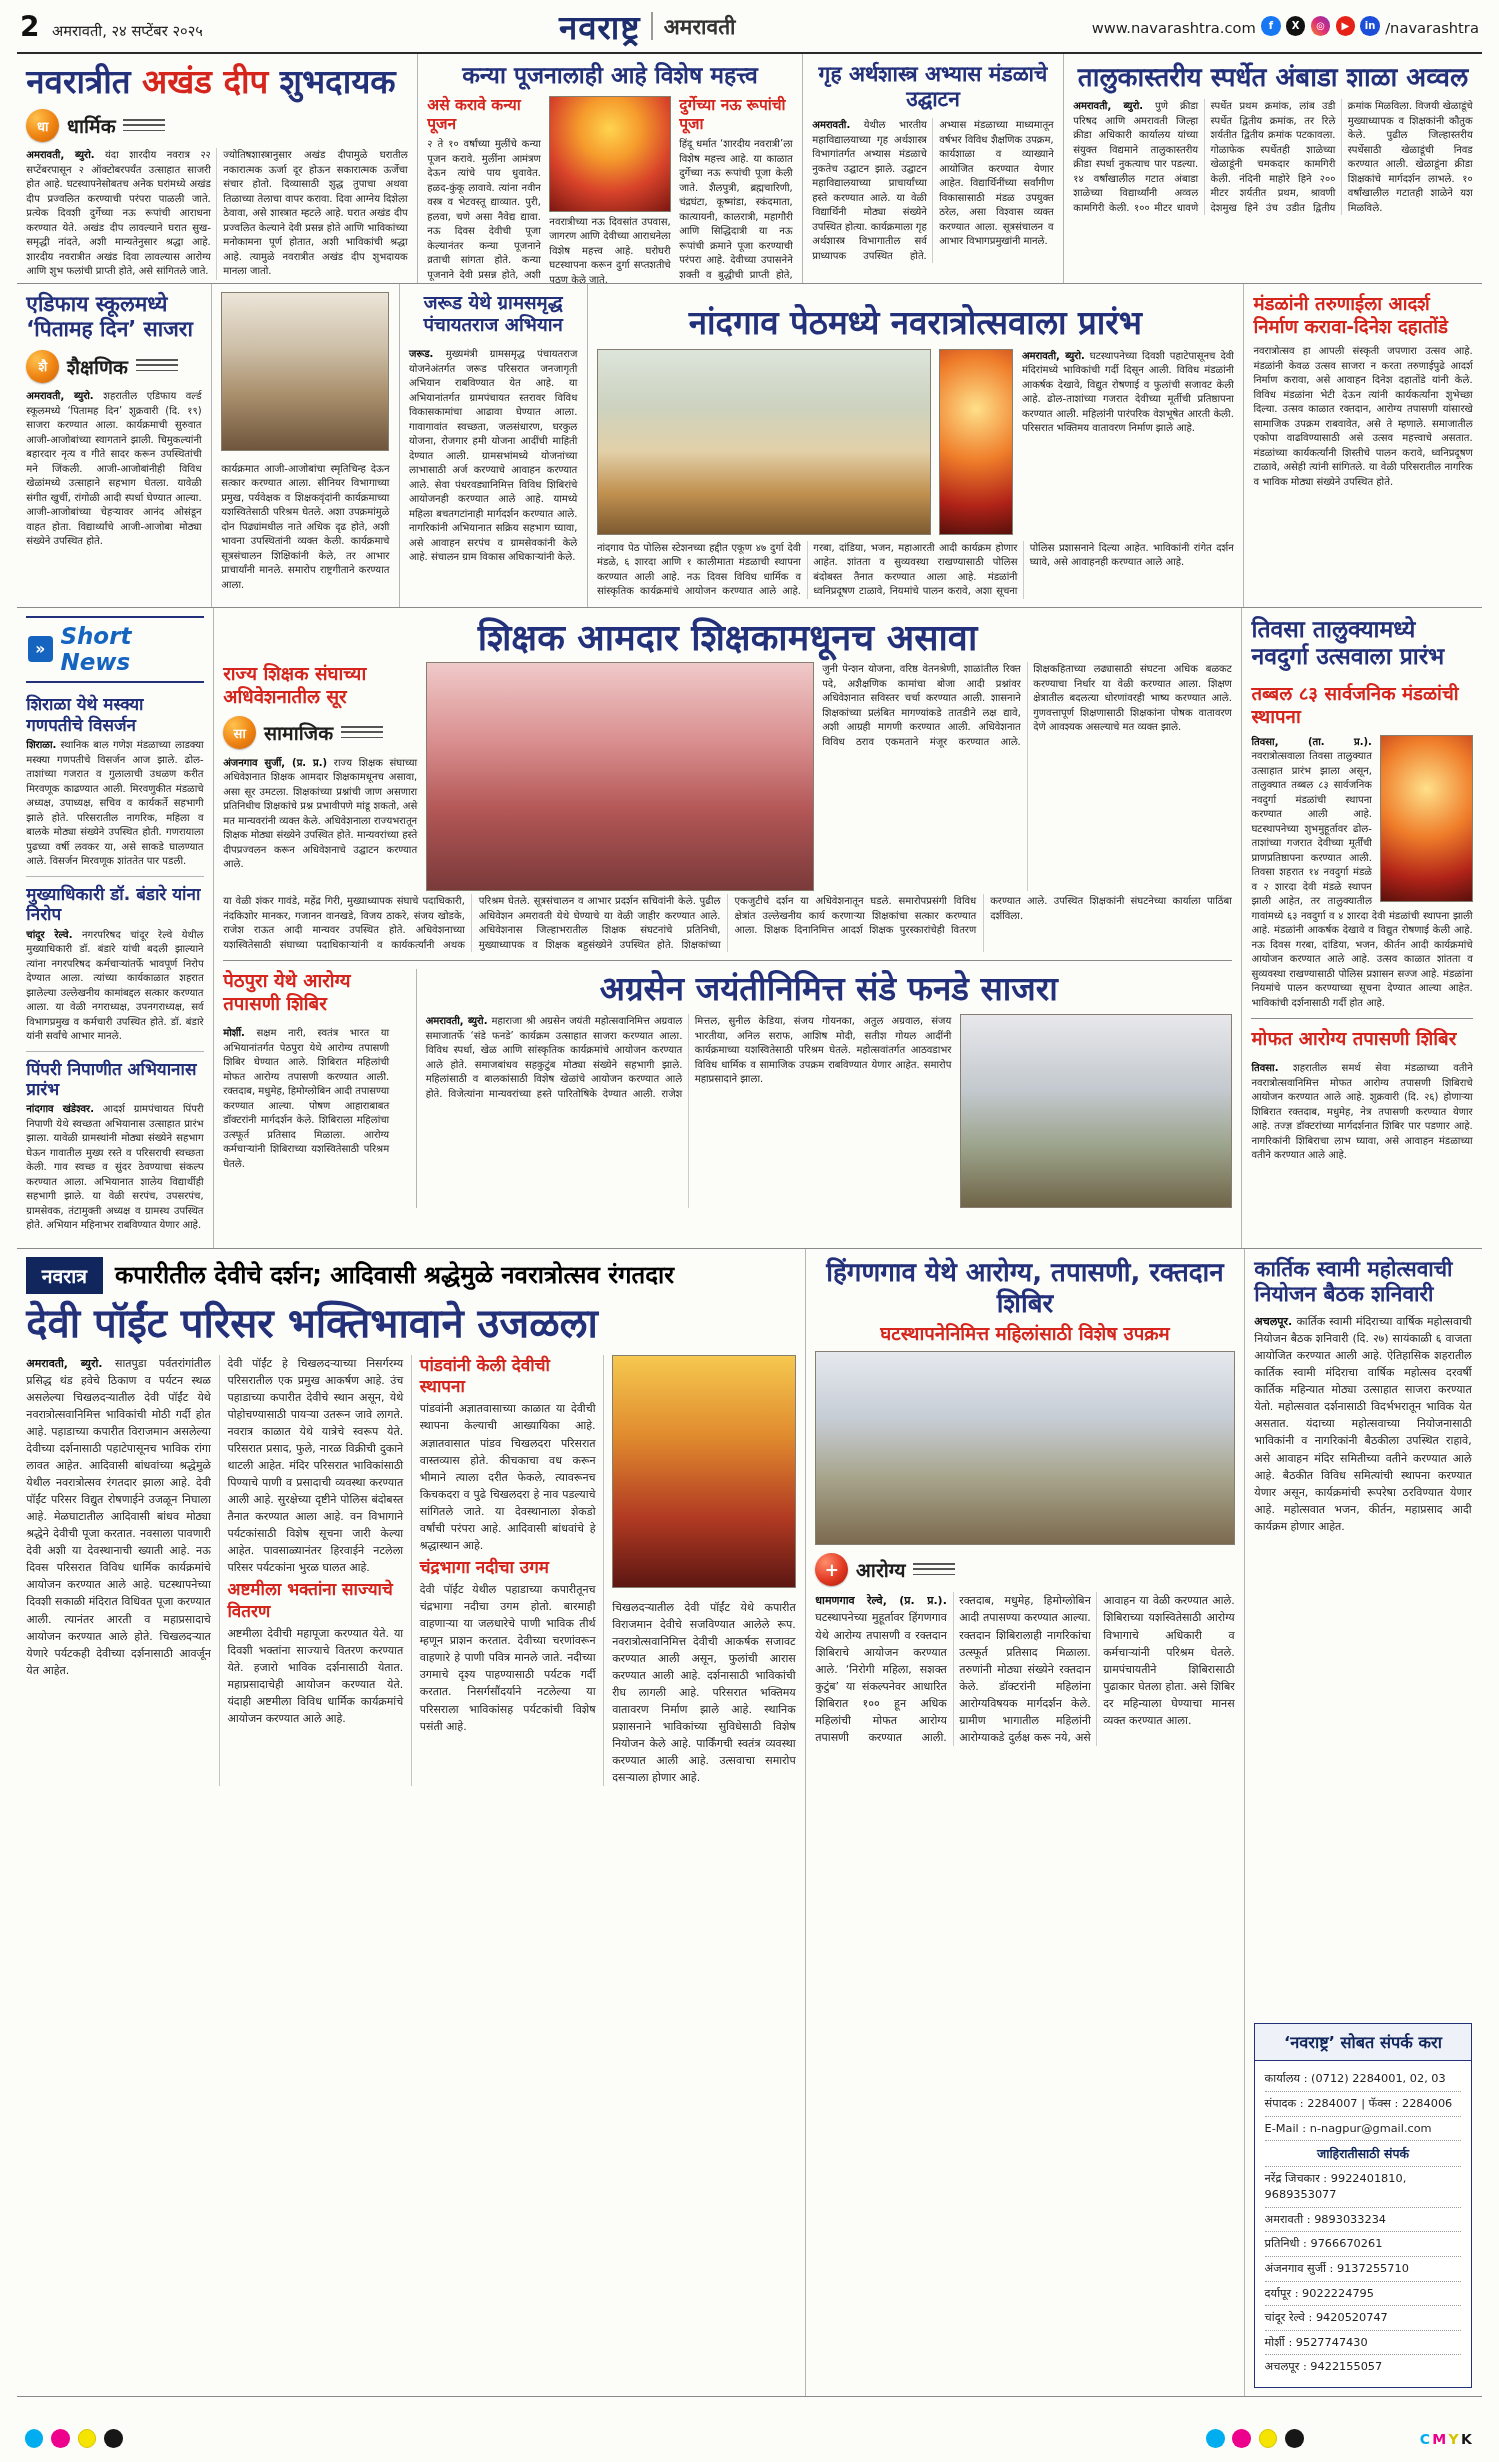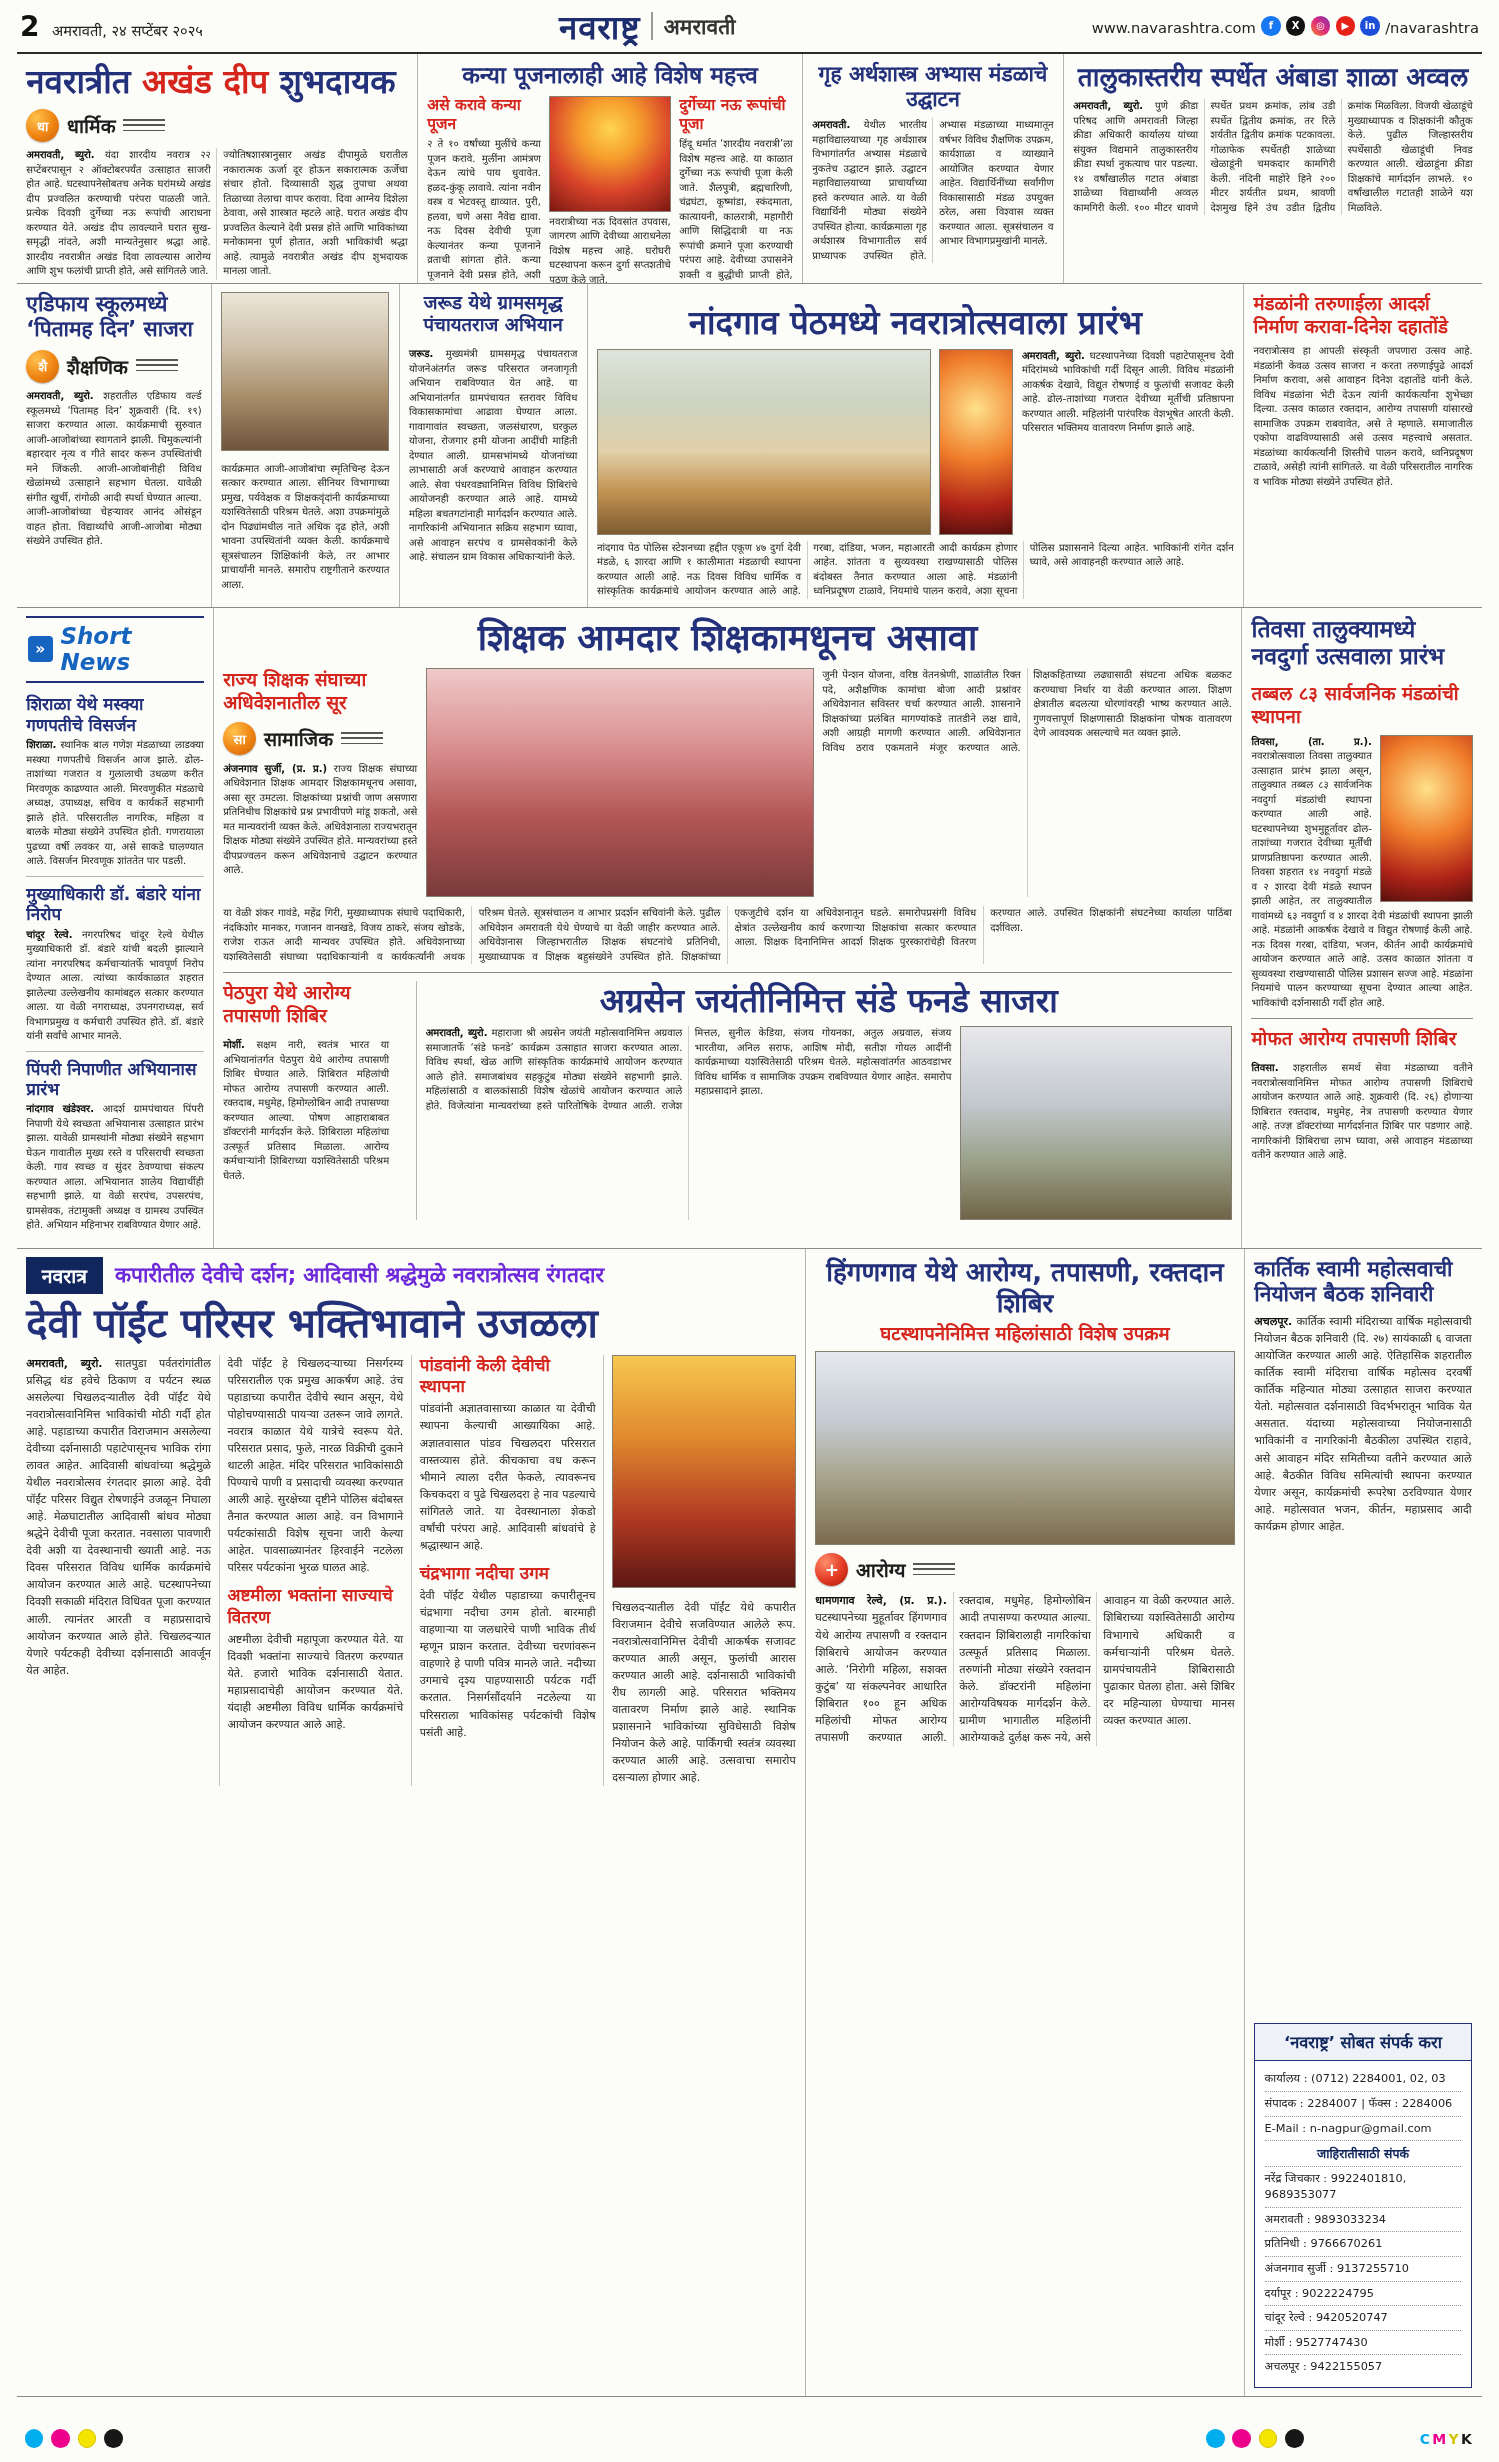--- a/index.html
+++ b/index.html
@@ -41,21 +41,21 @@
   .h52{font-size:40px}.h46{font-size:36px}.h42{font-size:33px}.h34{font-size:26px}
   .h30{font-size:23px}.h27{font-size:21px}.h24{font-size:18.6px}.h22{font-size:17px}.h20{font-size:15.5px}
   .subred{color:#d5251c;font-weight:800;line-height:1.25}
   .center{text-align:center}
   .body{font-size:10px;line-height:1.45;text-align:justify;color:#242424}
   .body-lg{font-size:11px;line-height:1.55;text-align:justify;color:#242424}
   .byline{font-weight:700;color:#101010}
   .cols2{column-count:2;column-gap:12.4px;column-rule:0.8px solid #ccc}
   .cols3{column-count:3;column-gap:12.4px;column-rule:0.8px solid #ccc}
   .cols4{column-count:4;column-gap:14px;column-rule:0.8px solid #ccc}
-  .mt4{margin-top:3.1px}.mt6{margin-top:11px}.mt8{margin-top:6.2px}.mt10{margin-top:9px}
+  .mt4{margin-top:3.1px}.mt6{margin-top:11px}.mt8{margin-top:6.2px}.mt10{margin-top:3px}
 
   
   .tagrow{display:flex;align-items:center;gap:7.8px;margin:7.8px 0 6.2px}
   .tagicon{width:33px;height:33px;border-radius:50%;flex:0 0 33px;
       background:radial-gradient(circle at 32% 28%,#ffc24d,#ef8312 55%,#c8620a);
       color:#fff;font-size:13px;font-weight:700;display:flex;align-items:center;justify-content:center;
       box-shadow:0 0.8px 1.6px rgba(0,0,0,.35)}
   .tagicon.redic{background:radial-gradient(circle at 32% 28%,#ff8d6b,#e23a23 55%,#a81608);font-size:17px}
   .taglabel{font-size:19.4px;font-weight:800;color:#1d1d1d}
   .taglines{width:42px;height:14px;
@@ -82,21 +82,21 @@
   .snhead{display:flex;align-items:center;gap:7.8px;border-top:2.3px solid #23307a;
           border-bottom:2.3px solid #23307a;padding:5.4px 1.6px;margin-bottom:4.7px}
   .snicon{width:26px;height:26px;background:#1464c0;color:#fff;display:flex;align-items:center;
           justify-content:center;font-size:15.5px;font-weight:800;border-radius:3.9px}
   .sntitle{font-size:23px;font-weight:800;color:#1464c0;font-style:italic}
   .snitem{border-bottom:0.8px solid #b5b5b5;padding:7px 0}
   .snitem:last-child{border-bottom:none}
 
   .kickrow{display:flex;align-items:center;gap:12.4px;margin-bottom:4.7px}
   .kicktag{background:#10265c;color:#fff;font-size:19.4px;font-weight:800;padding:5.4px 15.5px;flex:0 0 auto}
-  .kicker{font-size:21px;font-weight:800;color:#6d28d9;line-height:1.1}
+  .kicker{font-size:24px;font-weight:800;color:#000000;line-height:1.1}
 
   .hr-split{border-top:0.8px solid #8a8a8a;margin:7.8px 0}
   .vflex{display:flex;gap:8.5px}
   .dp-grid{display:flex;gap:0;margin-top:7.8px}
   .dp-col{width:25%;padding:0 7.8px}
   .dp-col + .dp-col{border-left:0.8px solid #c4c4c4}
   .dp-col:first-child{padding-left:0}
   .dp-col:last-child{padding-right:0}
 
   

